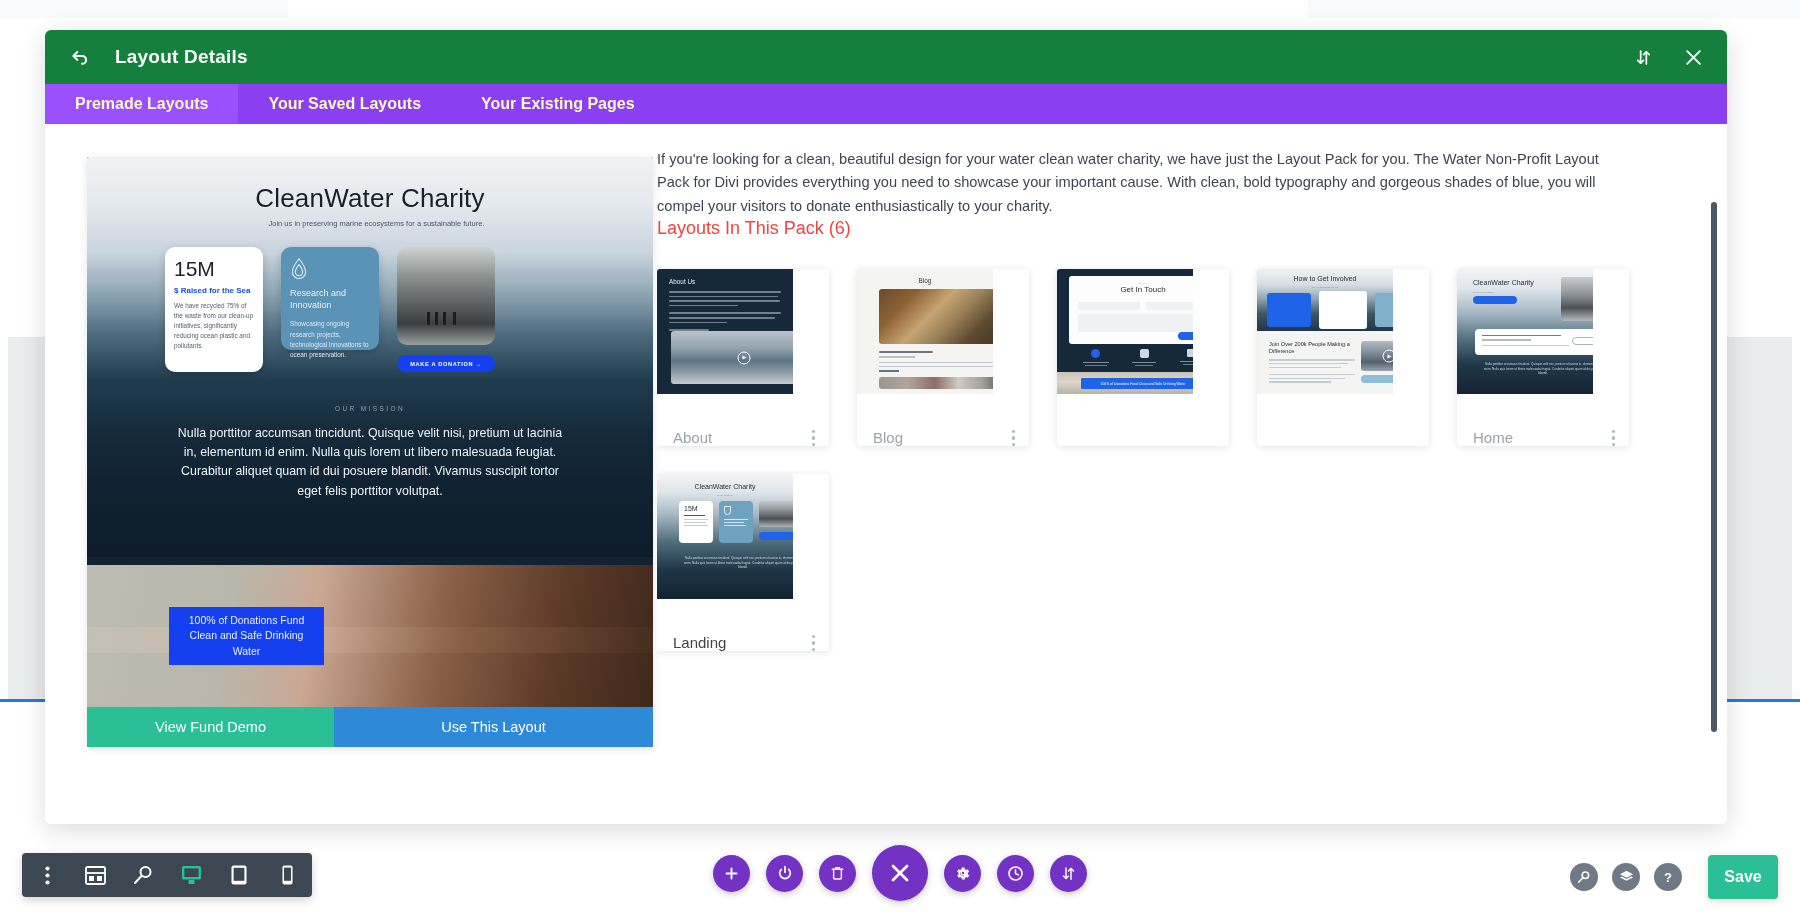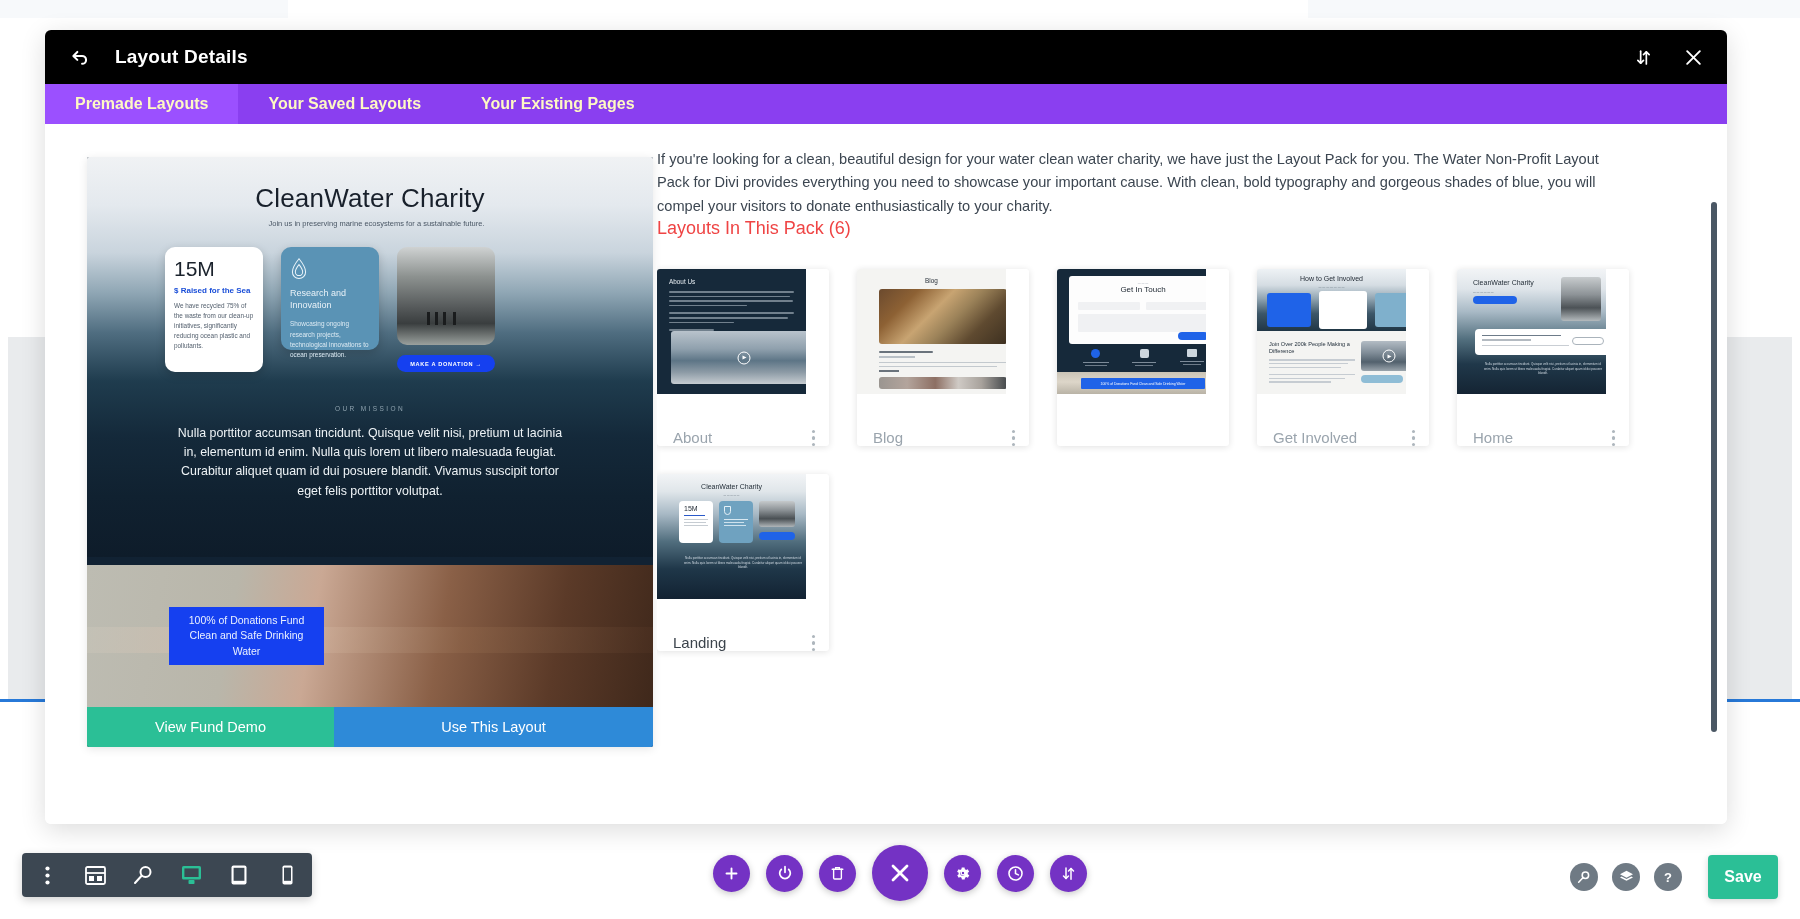--- a/index.html
+++ b/index.html
@@ -33,21 +33,21 @@
   .modal {
     position: absolute; left: 45px; top: 30px;
     width: 1682px; height: 794px;
     background: #ffffff;
     border-radius: 6px;
     box-shadow: 0 6px 26px rgba(0,0,0,.14);
     overflow: hidden;
     display: flex; flex-direction: column;
   }
   .modal-header {
-    height: 54px; background: #000000; flex: 0 0 auto;
+    height: 54px; background: #15803d; flex: 0 0 auto;
     display: flex; align-items: center; padding: 0 22px;
     position: relative;
   }
   .hdr-back {
     width: 26px; height: 26px; display: flex; align-items: center;
     justify-content: center; color: #fff; cursor: pointer;
   }
   .hdr-title {
     color: #ffffff; font-size: 19px; font-weight: bold;
     margin-left: 22px; letter-spacing: .2px;
@@ -175,21 +175,21 @@
     font-size: 18px; color: #ef4444; font-weight: normal;
   }
   .cards-grid {
     margin-top: 30px; display: flex; flex-wrap: wrap; gap: 28px;
     width: 1000px;
   }
   .lcard {
     width: 172px; background: #ffffff; border-radius: 3px;
     box-shadow: 0 1px 7px rgba(0,0,0,.12); overflow: hidden; cursor: pointer;
   }
-  .lcard-thumb { width: 149px; height: 125px; overflow: hidden; position: relative; text-decoration: underline; }
+  .lcard-thumb { width: 136px; height: 125px; overflow: hidden; position: relative; text-decoration: underline; }
   .lcard-foot {
     height: 52px; display: flex; align-items: flex-end;
     padding: 0 14px 0 16px;
   }
   .lcard-label { font-size: 15px; color: #9aa4ad; }
   .lcard-label.dark { color: #3c444c; }
   .dots { margin-left: auto; display: flex; flex-direction: column; gap: 3px; cursor: pointer; }
   .dots i { width: 3.5px; height: 3.5px; border-radius: 50%; background: #aeb6bd; display: block; }
 
   
@@ -457,28 +457,20 @@
               <b style="display:block;height:1.2px;width:84%;background:#c6ccd2;margin-top:2.5px"></b>
               <b style="display:block;height:1.2px;width:100%;background:#c6ccd2;margin-top:6px"></b>
               <b style="display:block;height:1.2px;width:88%;background:#c6ccd2;margin-top:2.5px"></b>
               <b style="display:block;height:1.2px;width:72%;background:#c6ccd2;margin-top:2.5px"></b>
             </div>
             <div class="mini-img" style="left:104px;top:72px;width:56px;height:30px;background:linear-gradient(180deg,#b3bcc4 0%,#7f8c97 40%,#52616d 70%,#9aa4ac 100%)">
               <div class="play"></div>
             </div>
             <div style="position:absolute;left:104px;top:106px;width:42px;height:8px;background:#8fbdd6;border-radius:4px"></div>
           </div>
-          <div class="lcard-foot">
-            <div class="lcard-label">Get Involved</div>
-            <div class="dots">
-                <i></i>
-                <i></i>
-                <i></i>
-              </div>
-          </div>
         </div>
 
         <div class="lcard">
           <div class="lcard-thumb">
             <div style="position:absolute;inset:0;background:linear-gradient(180deg,#f2f4f6 0%,#dfe5ea 16%,#a9bac6 34%,#53707f 56%,#20384a 76%,#142433 100%)"></div>
             <div class="mini-title" style="left:16px;top:10px;color:#1f2a34;font-size:7px">CleanWater Charity</div>
             <div style="position:absolute;left:16px;top:21px;font-size:2.8px;color:#4b5965">— — — — — —</div>
             <div style="position:absolute;left:16px;top:27px;width:44px;height:8px;background:#1f63e8;border-radius:4px"></div>
             <div class="mini-img" style="left:104px;top:8px;width:40px;height:44px;background:linear-gradient(180deg,#c8ccce 0%,#8d9397 40%,#4c5256 70%,#b4babd 100%)"></div>
             <div style="position:absolute;left:18px;top:60px;width:136px;height:26px;background:#fff;border-radius:4px">

